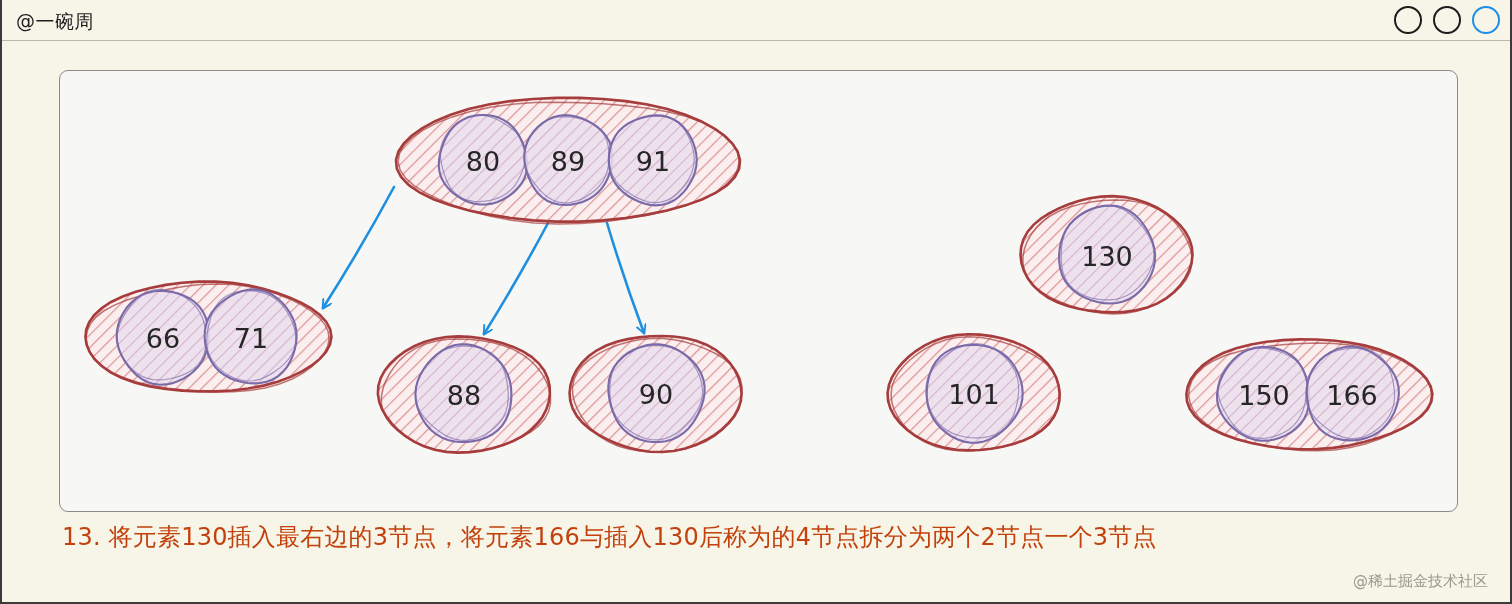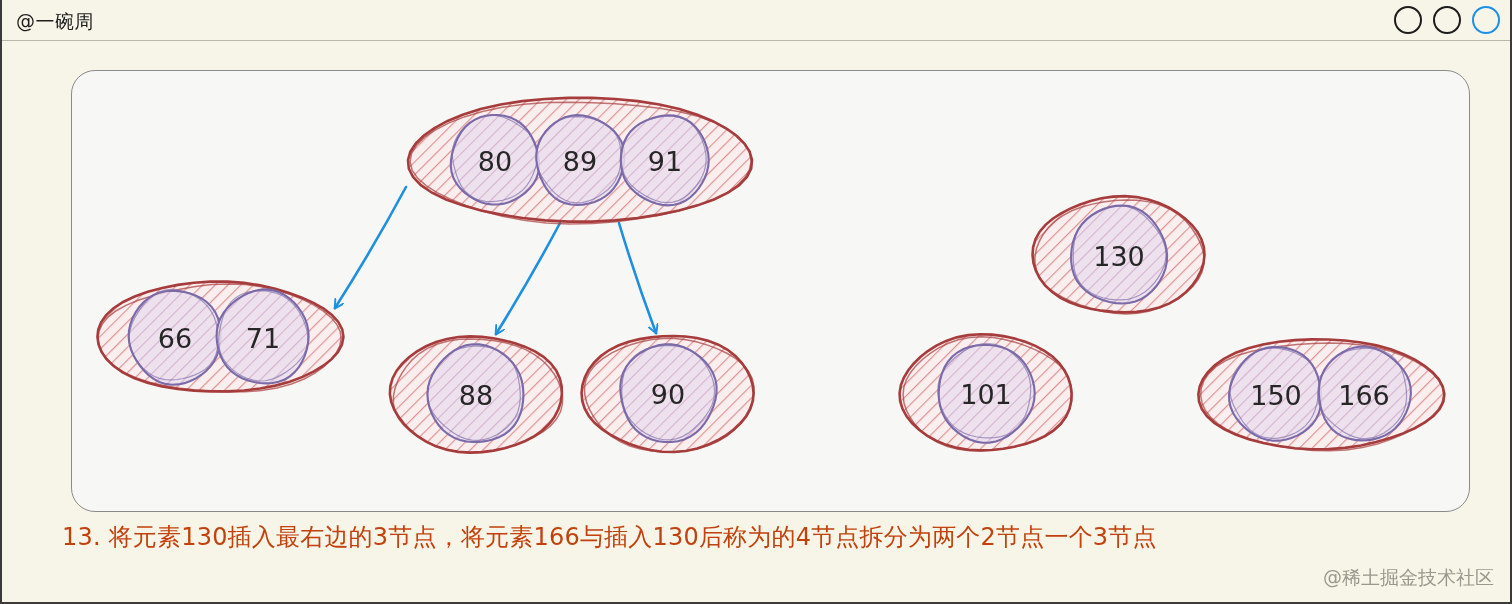--- a/index.html
+++ b/index.html
@@ -63,44 +63,43 @@
 
   
   .canvas-card {
     position: absolute;
     left: 57px;
     top: 70px;
     width: 1399px;
     height: 442px;
     background: #f7f7f5;
     border: 1px solid #8a8a8a;
-    border-radius: 24px;
+    border-radius: 9px;
     box-sizing: border-box;
     overflow: hidden;
-    margin-left: 12px;
   }
   .canvas-card svg { display: block; }
 
   
   .caption {
     position: absolute;
     left: 60px;
     top: 521px;
     font-size: 24px;
     color: #c2410c;
     font-family: "DejaVu Sans", "Liberation Sans", sans-serif;
     white-space: nowrap;
     letter-spacing: 0.2px;
   }
   
   .watermark {
     position: absolute;
-    right: 16px;
+    right: 22px;
     bottom: 11px;
-    font-size: 19px;
+    font-size: 15px;
     color: #9a988c;
     font-family: "DejaVu Sans", "Liberation Sans", sans-serif;
     white-space: nowrap;
   }
   .node-label {
     font-family: "DejaVu Sans", "Liberation Sans", sans-serif;
     font-size: 27px;
     fill: #262626;
     text-anchor: middle;
     dominant-baseline: central;

